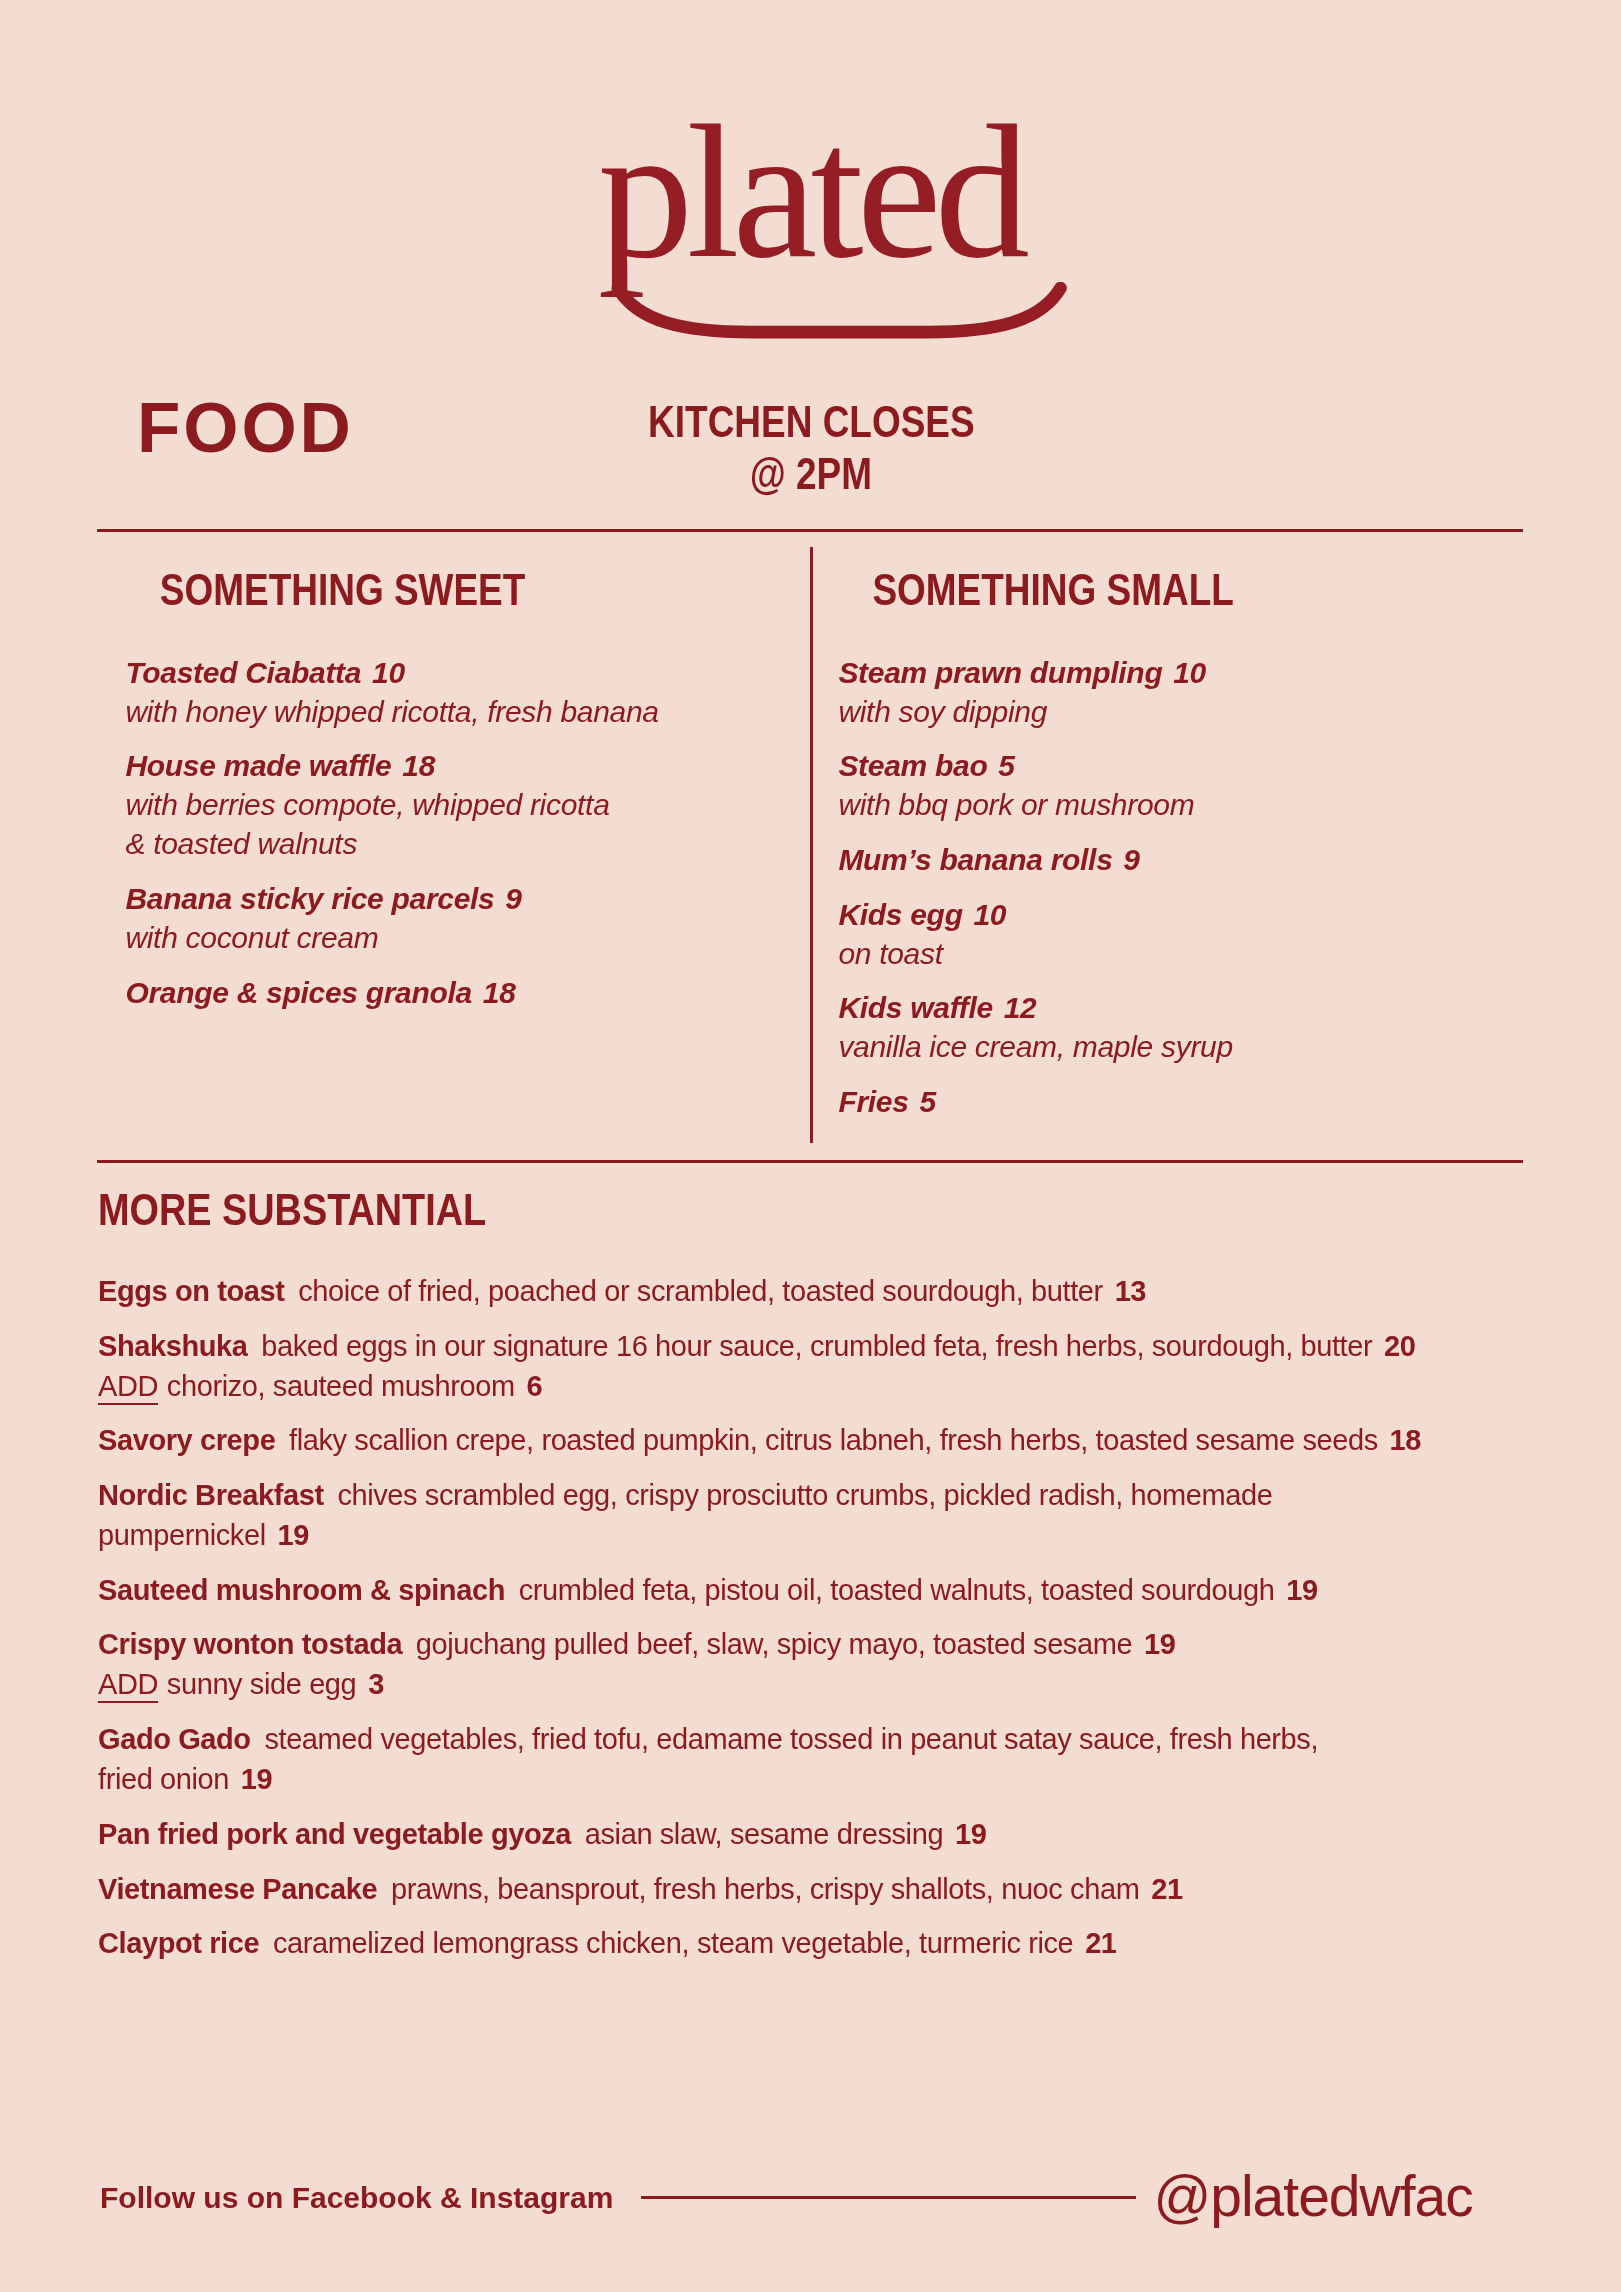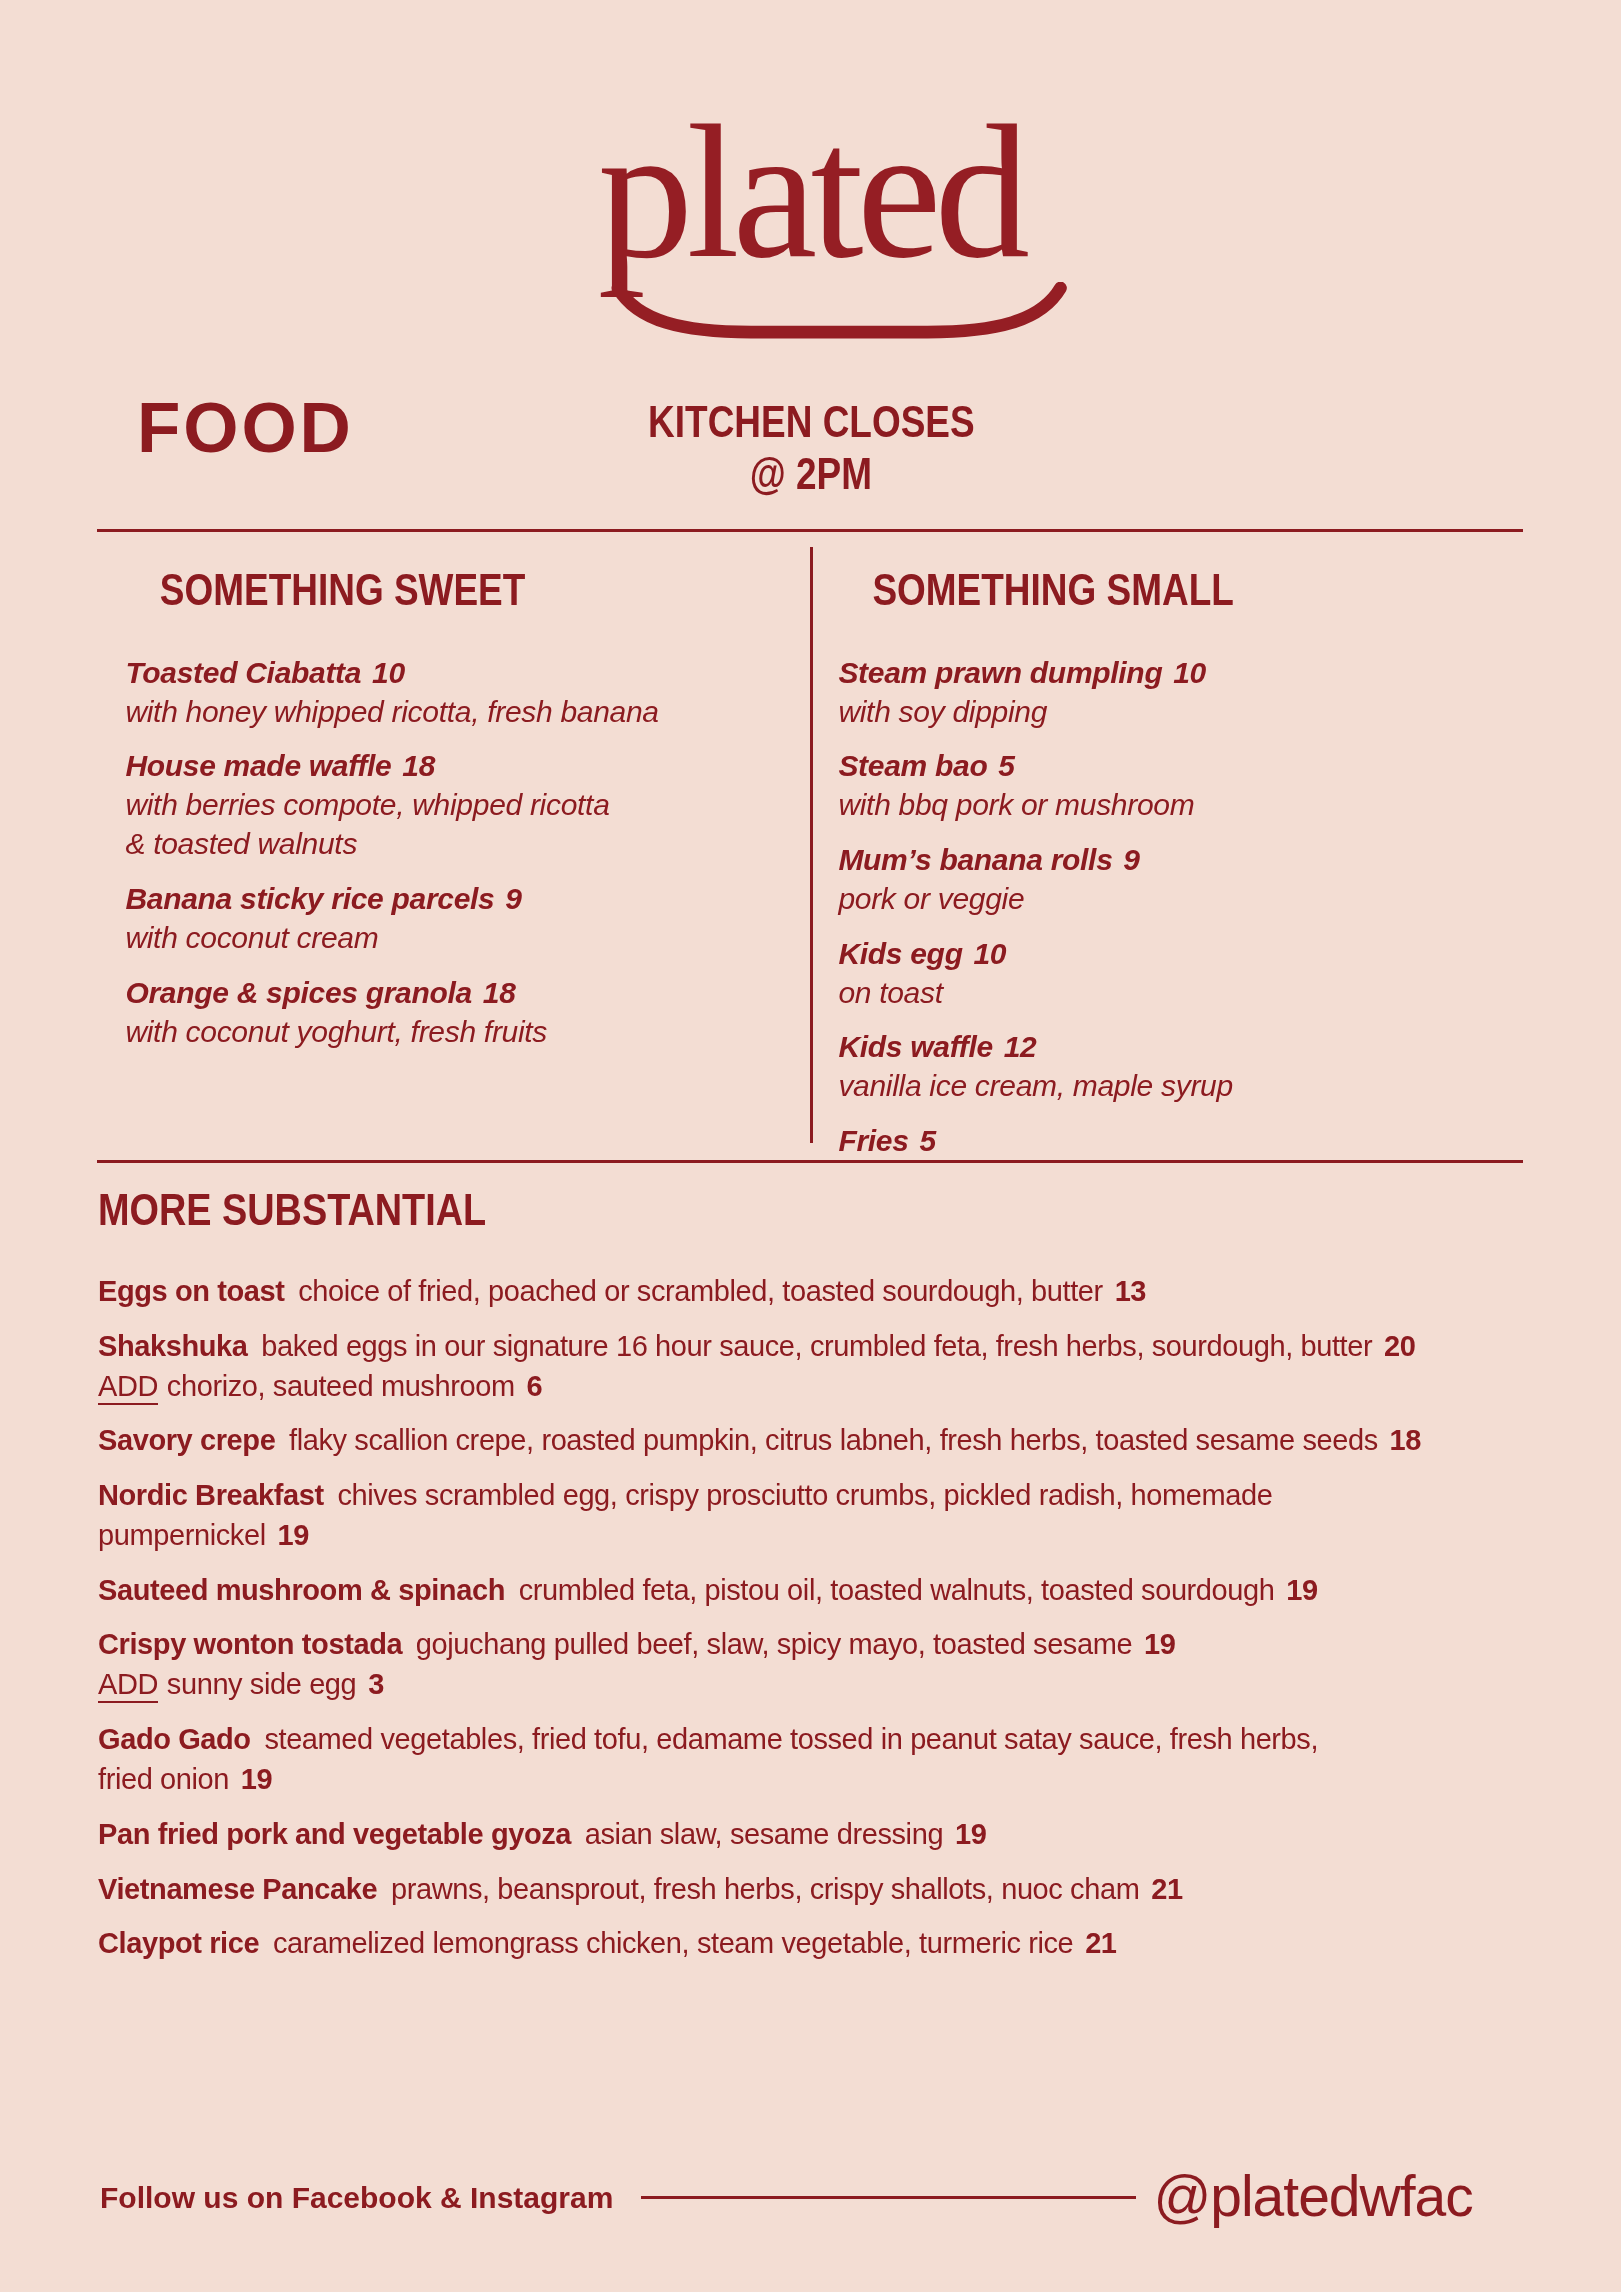--- a/index.html
+++ b/index.html
@@ -97,42 +97,40 @@
 &amp; toasted walnuts</div>
   </div>
 
   <div class="c-item">
     <div><span class="c-name">Banana sticky rice parcels</span><span class="c-price">9</span></div>
     <div class="c-desc">with coconut cream</div>
   </div>
 
   <div class="c-item">
     <div><span class="c-name">Orange &amp; spices granola</span><span class="c-price">18</span></div>
-    <div class="c-desc">with coconut yoghurt, fresh fruits</div>
   </div>
 </div>
     </div>
     <div class="col">
       <div class="col-title">
         <span class="h-cond">SOMETHING SMALL</span>
       </div>
       <div>
   <div class="c-item">
     <div><span class="c-name">Steam prawn dumpling</span><span class="c-price">10</span></div>
     <div class="c-desc">with soy dipping</div>
   </div>
 
   <div class="c-item">
     <div><span class="c-name">Steam bao</span><span class="c-price">5</span></div>
     <div class="c-desc">with bbq pork or mushroom</div>
   </div>
 
   <div class="c-item">
     <div><span class="c-name">Mum’s banana rolls</span><span class="c-price">9</span></div>
-    <div class="c-desc">pork or veggie</div>
   </div>
 
   <div class="c-item">
     <div><span class="c-name">Kids egg</span><span class="c-price">10</span></div>
     <div class="c-desc">on toast</div>
   </div>
 
   <div class="c-item">
     <div><span class="c-name">Kids waffle</span><span class="c-price">12</span></div>
     <div class="c-desc">vanilla ice cream, maple syrup</div>

